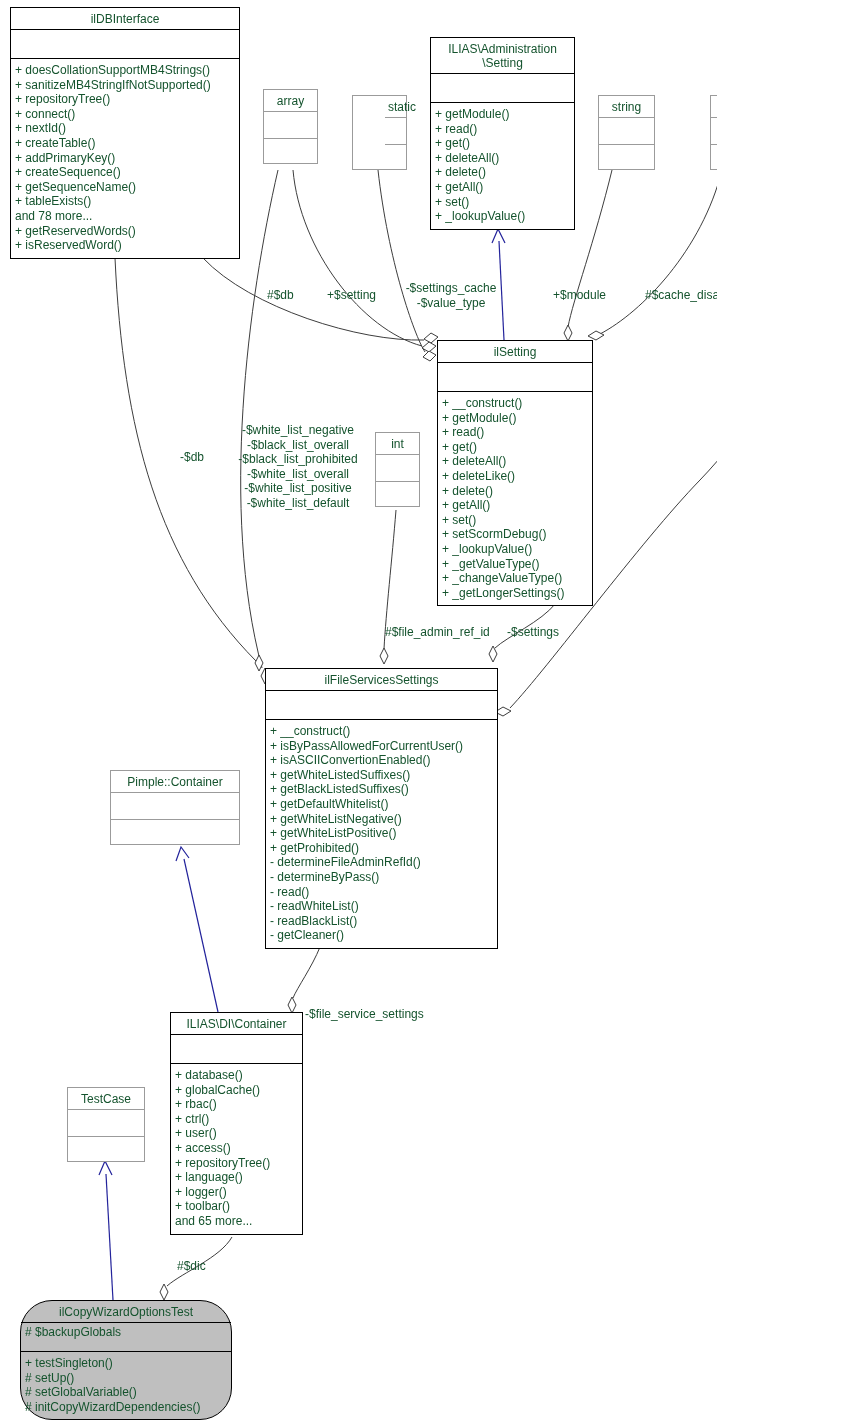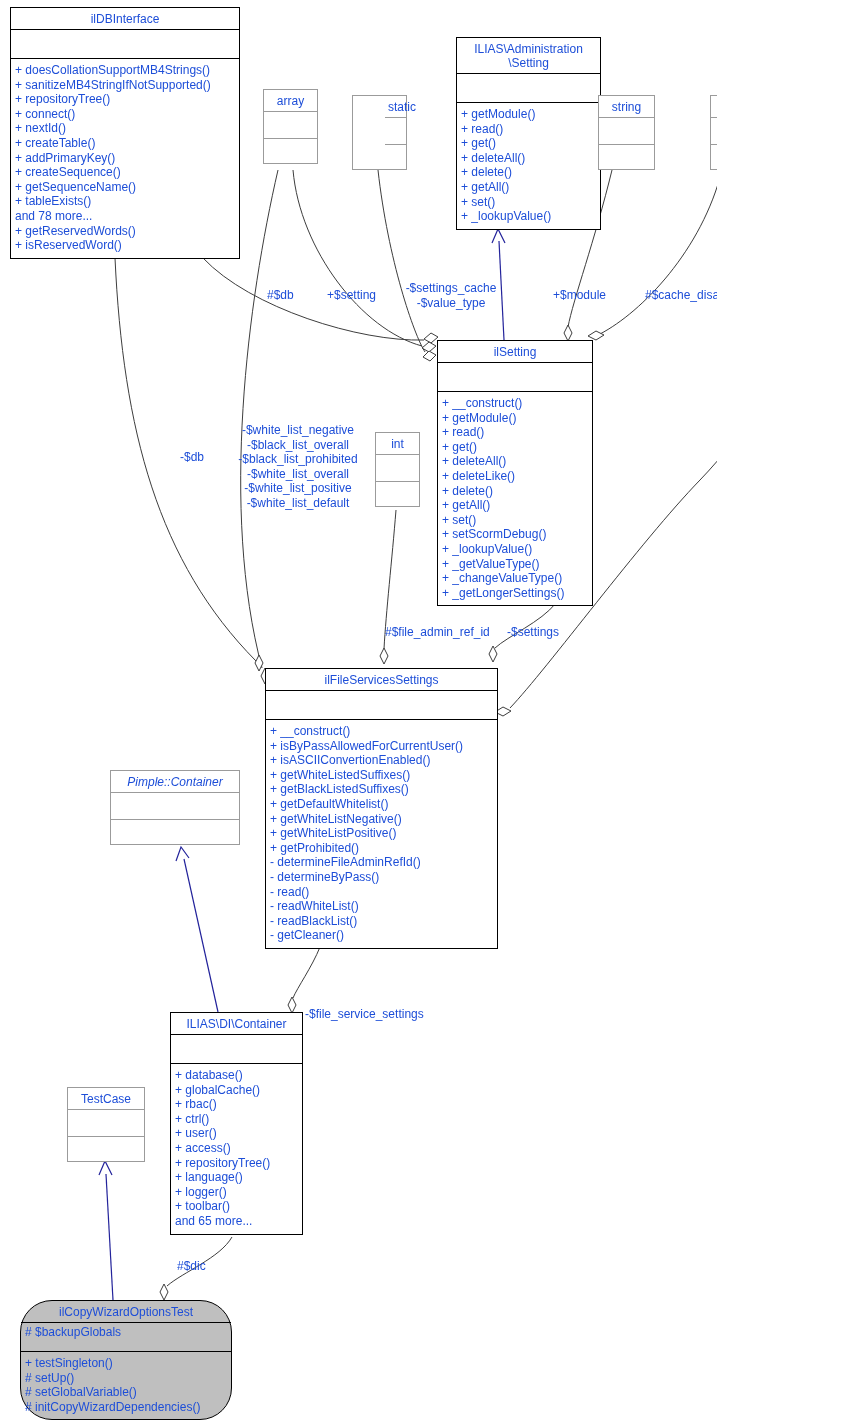--- a/index.html
+++ b/index.html
@@ -1,43 +1,43 @@
 <!DOCTYPE html>
 <html><head>
 <meta charset="utf-8">
 <style>
   html,body{margin:0;padding:0;background:#fff;}
   #canvas{
     position:relative;width:717px;height:1425px;background:#fff;overflow:hidden;
-    font-family:"Liberation Sans","DejaVu Sans",sans-serif;font-size:12px;color:#1d4ed8;
+    font-family:"Liberation Sans","DejaVu Sans",sans-serif;font-size:12px;color:#14532d;
   }
   #edges{position:absolute;left:0;top:0;width:855px;height:1425px;}
   .cls{position:absolute;background:#fff;border:1px solid #000;box-sizing:border-box;}
   .cls > div + div{border-top:1px solid #000;}
   .cls-title{text-align:center;padding:4px 3px 3px 3px;line-height:14px;}
   .cls-attrs{min-height:24px;padding:2px 4px;line-height:14.5px;}
   .cls-methods{padding:4px 4px 5px 4px;line-height:14.6px;}
   .cls-methods div,.cls-attrs div{white-space:nowrap;}
   .external{border-color:#9b9b9b;}
   .external > div + div{border-color:#9b9b9b;}
   .external .cls-attrs{min-height:22px;}
   .external .cls-methods{min-height:24px;padding:0;}
   .focus{background:#bfbfbf;border-radius:32px;}
   .edge-label{position:absolute;white-space:nowrap;line-height:14.6px;}
   
   #box-ildb{left:10px;top:7px;width:230px;}
-  #box-adminsetting{left:430px;top:37px;width:145px;margin-left:26px;}
+  #box-adminsetting{left:430px;top:37px;width:145px;}
   #box-array{left:263px;top:89px;width:55px;}
   #box-static{left:352px;top:95px;width:55px;padding-left:32px;}
   #box-string{left:598px;top:95px;width:57px;}
   #box-bool{left:710px;top:95px;width:55px;}
   #box-ilsetting{left:437px;top:340px;width:156px;}
   #box-int{left:375px;top:432px;width:45px;}
   #box-fss{left:265px;top:668px;width:233px;}
-  #box-pimple{left:110px;top:770px;width:130px;font-style:italic;}
+  #box-pimple{left:110px;top:770px;width:130px;}
   #box-dic{left:170px;top:1012px;width:133px;}
   #box-testcase{left:67px;top:1087px;width:78px;}
   #box-test{left:20px;top:1300px;width:212px;}
   
   #lbl-db-setting{left:267px;top:288px;}
   #lbl-setting{left:327px;top:288px;}
   #lbl-cache-types{left:393px;top:281px;width:116px;text-align:center;}
   #lbl-module{left:553px;top:288px;}
   #lbl-cache-disabled{left:645px;top:288px;}
   #lbl-db-fss{left:180px;top:450px;}

